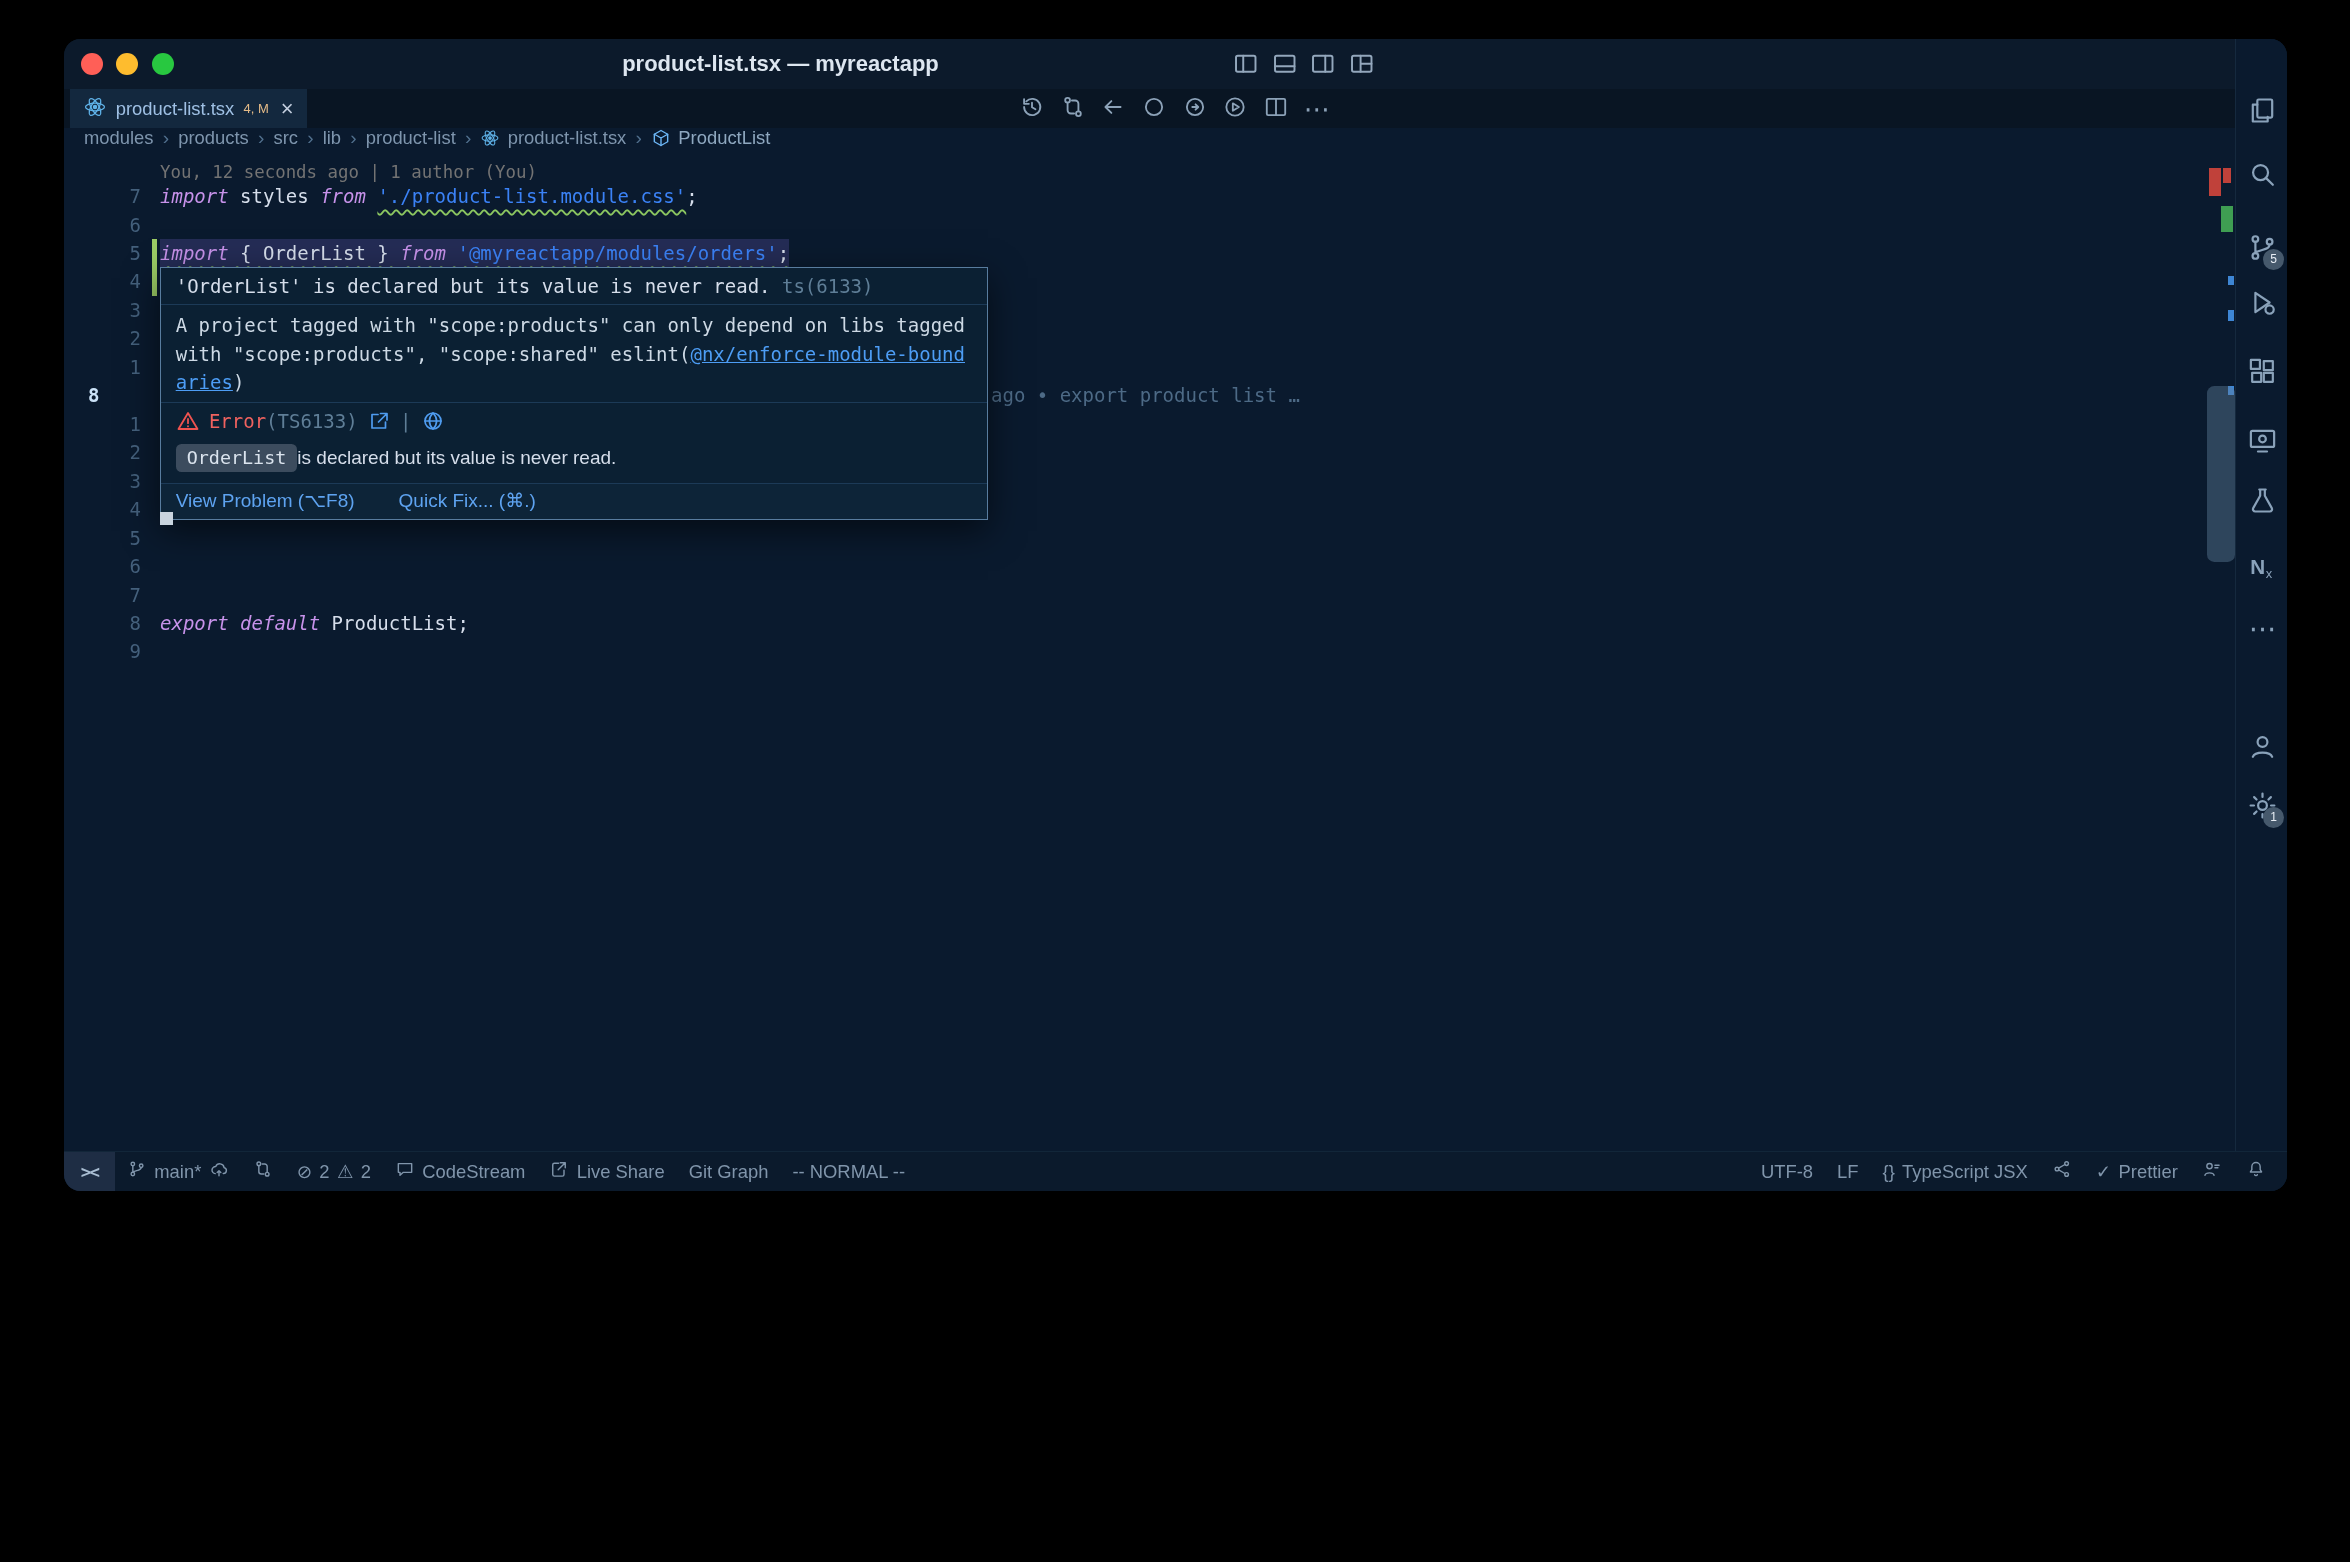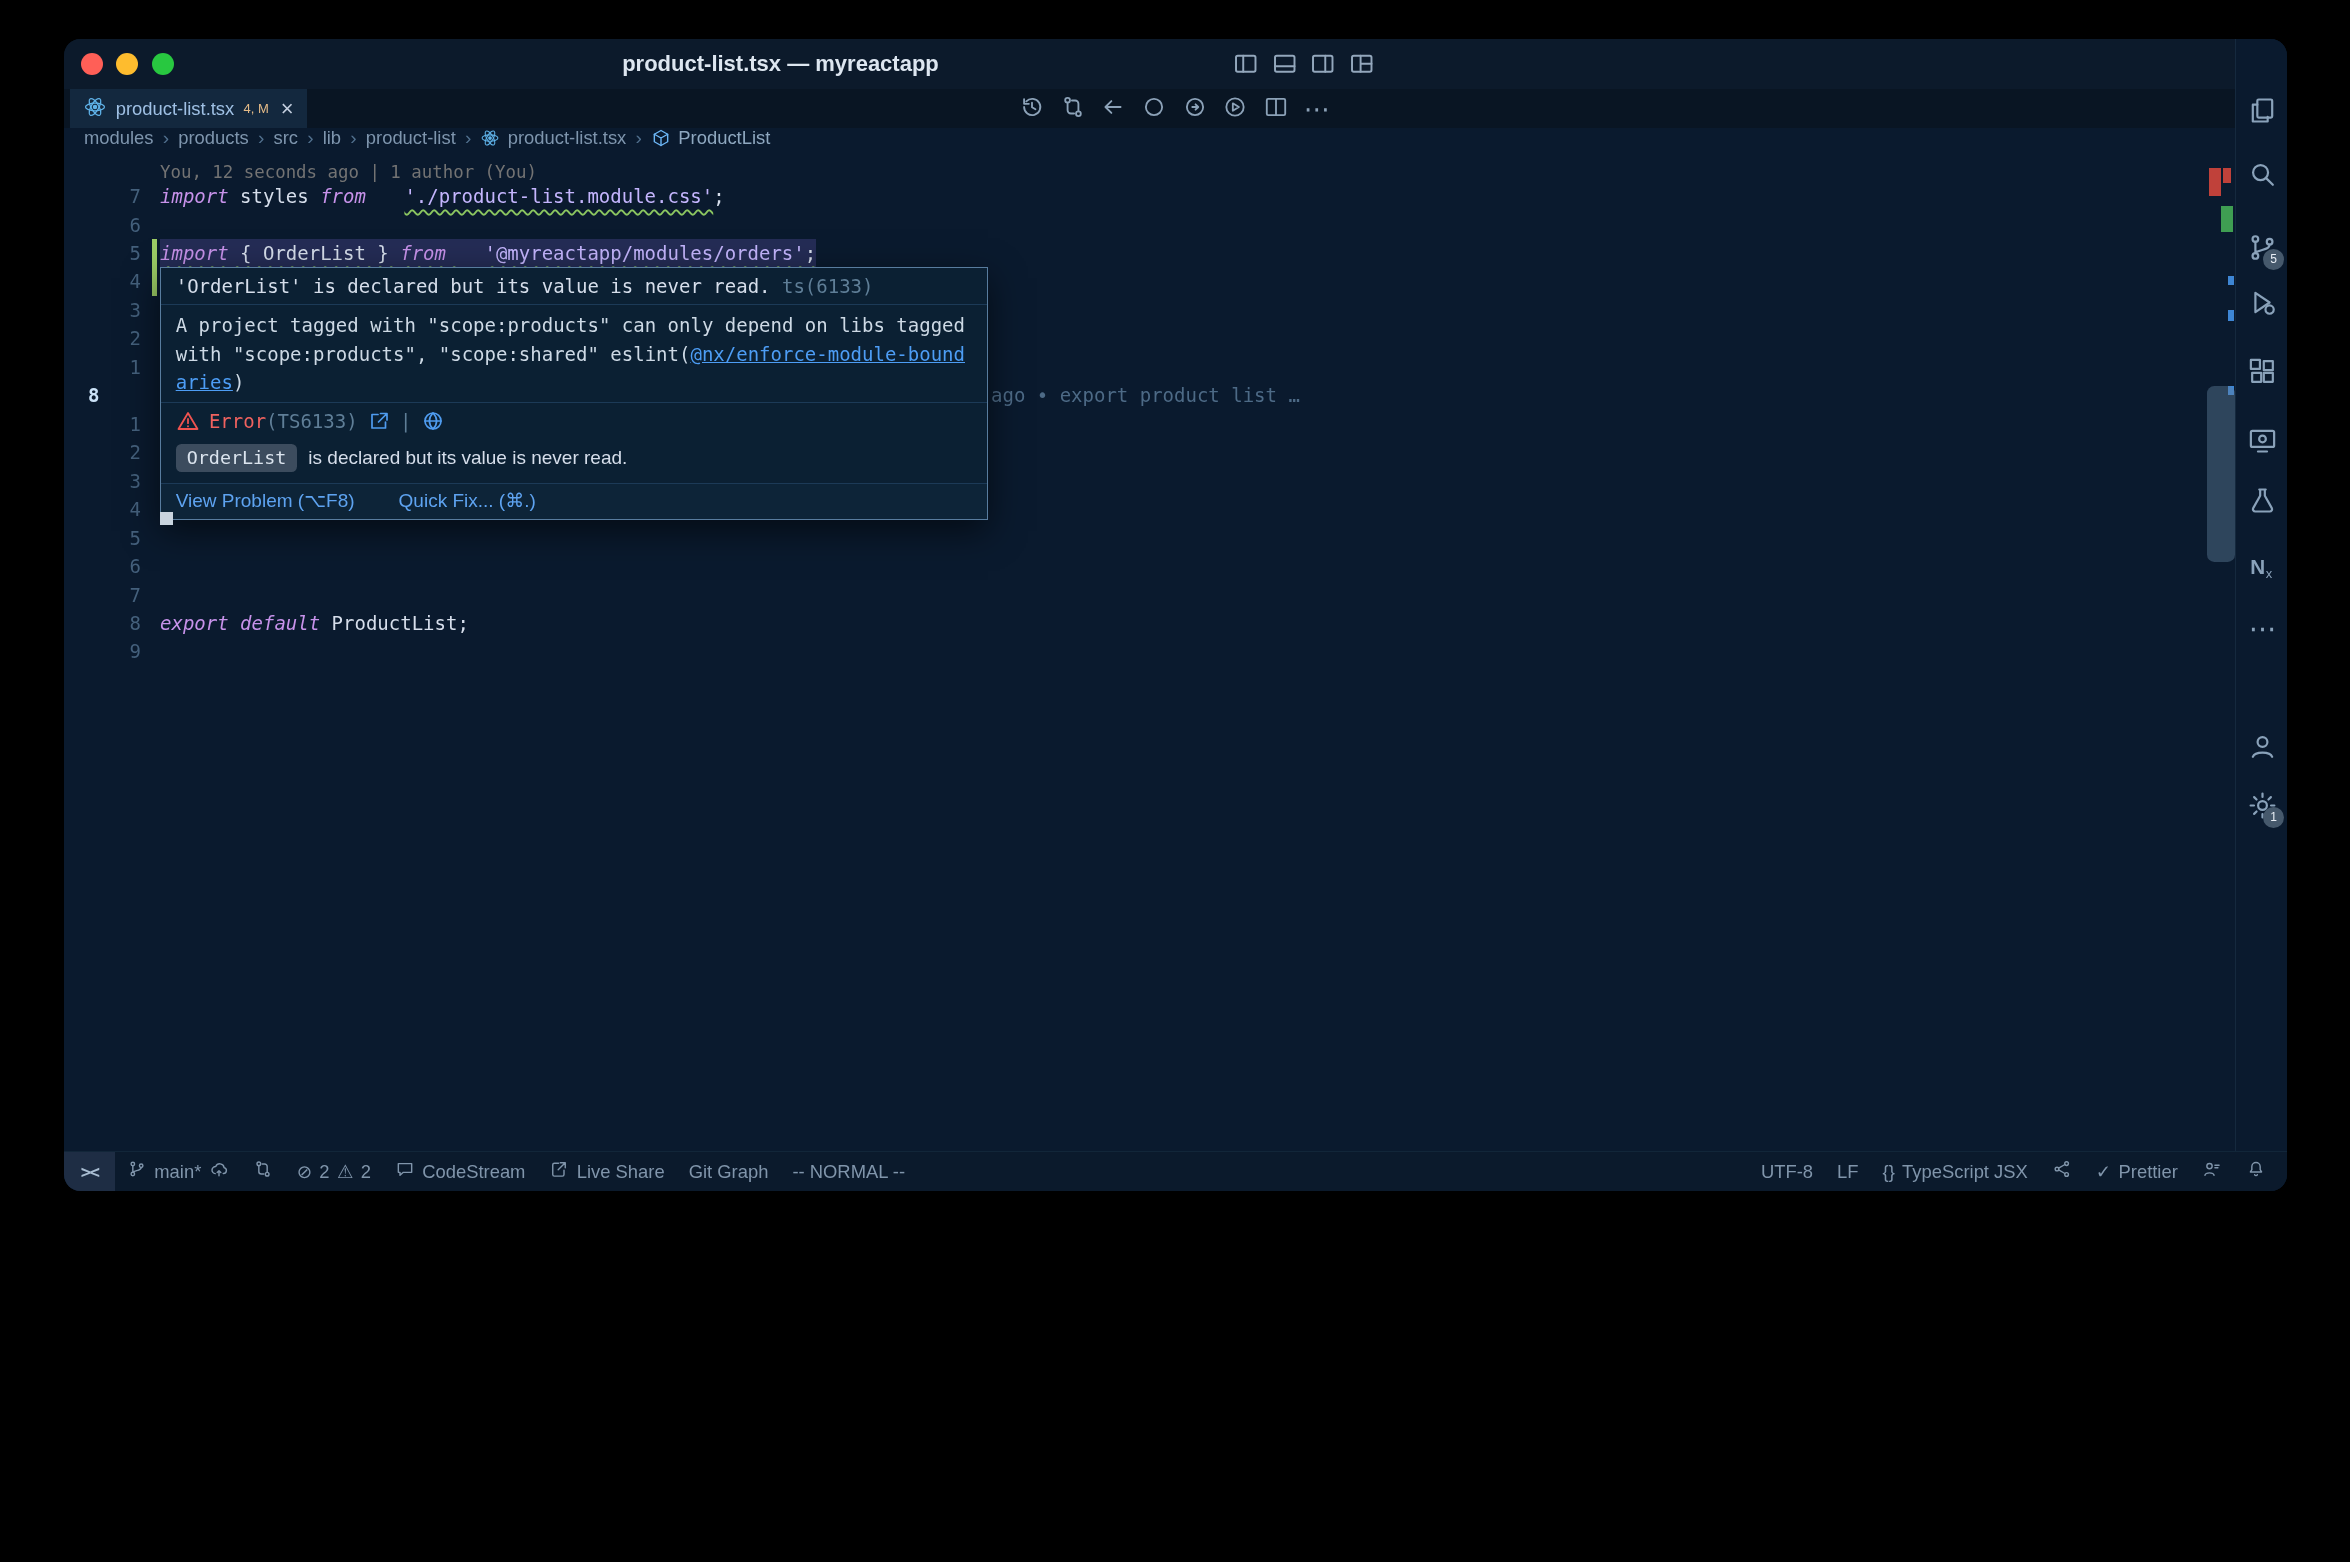--- a/index.html
+++ b/index.html
@@ -33,41 +33,41 @@
   .editor{position:absolute;left:0;top:121px;right:51px;bottom:39px;background:#0a1a2e;}
   .blame-lens{position:absolute;left:96px;top:1.8px;color:#737373;font:17.4px "DejaVu Sans Mono",monospace;}
   .gutter-change{position:absolute;left:88px;top:79px;width:4.6px;height:57px;background:#9ccc65;}
   .lines{position:absolute;left:0;top:22px;right:0;height:496px;}
   .row{position:absolute;left:0;right:0;height:28.5px;font:19px/28.5px "DejaVu Sans Mono",monospace;}
   .ln{position:absolute;left:0;width:77px;text-align:right;color:#44607c;}
   .row.current .ln{text-align:left;padding-left:24px;color:#cbe2f7;font-weight:700;}
   .code{position:absolute;left:96px;white-space:pre;}
   .kw{color:#c792ea;font-style:italic;}
   .fg{color:#d6deeb;}
-  .str{color:#c4b5fd;margin-left:27px;}
+  .str{color:#3b82f6;}
   .sq,.wavy{text-decoration-line:underline;text-decoration-style:wavy;text-decoration-color:#8bc660;text-decoration-thickness:1.8px;text-underline-offset:5.5px;}
   .row.selected .code{background:rgba(113,96,196,.26);}
   .blame-inline{position:absolute;left:927px;color:#4d6a86;}
   
   .mark{position:absolute;}
   .m-red1{left:2145px;top:8.3px;width:12px;height:27.5px;background:#c0413a;}
   .m-red2{left:2159px;top:8.3px;width:8.3px;height:14.7px;background:#c0413a;}
   .m-green{left:2157px;top:46px;width:12px;height:26px;background:#3f9e52;}
   .m-b1{left:2164px;top:116px;width:6.4px;height:9.2px;background:#3e86d4;}
   .m-b2{left:2164px;top:150px;width:6.4px;height:11px;background:#3e86d4;}
   .m-b3{left:2164px;top:226px;width:6.4px;height:9.2px;background:#3e86d4;}
   .vthumb{position:absolute;left:2143px;top:226px;width:27.5px;height:176px;background:rgba(98,128,158,.42);border-radius:7.3px;}
   .hscroll{position:absolute;left:96px;top:1431px;width:2046px;height:13px;background:rgba(98,128,158,.42);border-radius:6.4px;}
   
   .popup{position:absolute;left:96px;top:107px;width:828px;box-sizing:border-box;background:#0b2033;border:0.9px solid #587c9e;color:#d6deeb;font:19px "DejaVu Sans Mono",monospace;z-index:30;box-shadow:0 11px 33px rgba(0,0,0,.55);}
   .psec{padding:7.3px 14.7px;}
   .s1{padding:7.3px 14.7px 6.4px;}
   .s2{border-top:0.9px solid #1c3a57;line-height:28.5px;padding:6.4px 14.7px 5.5px;color:#cdd9e5;}
   .s3{border-top:0.9px solid #1c3a57;display:flex;align-items:center;gap:9.2px;padding:6.4px 14.7px;}
-  .s4{display:flex;align-items:center;gap:11px;padding:3.7px 14.7px 11px;font-family:"Liberation Sans",sans-serif;font-size:19px;}
+  .s4{display:flex;align-items:center;padding:3.7px 14.7px 11px;font-family:"Liberation Sans",sans-serif;font-size:19px;}
   .s5{border-top:0.9px solid #1c3a57;padding:7.3px 14.7px;font-size:18.4px;}
   .pfooter{border-top:0.9px solid #1c3a57;background:#0d2438;display:flex;gap:44px;padding:5.5px 14.7px 6.4px;font-family:"Liberation Sans",sans-serif;font-size:19px;}
   .dim{color:#5f7e97;}
   .errwrap{display:inline-flex;align-items:flex-end;}
   .errtxt{color:#f0625f;}
   .plink{color:#4d9df5;text-decoration:underline;word-break:break-all;}
   .plink2{color:#5ea3f0;cursor:pointer;}
   .pbadge{background:#3c4c5e;color:#dbe4ee;font:18.4px "DejaVu Sans Mono",monospace;padding:3.7px 11px;border-radius:5.5px;}
   .popup .icon svg{width:24px;height:24px;vertical-align:-4.6px;}
   .icon.blue{color:#4f9cf0;}

